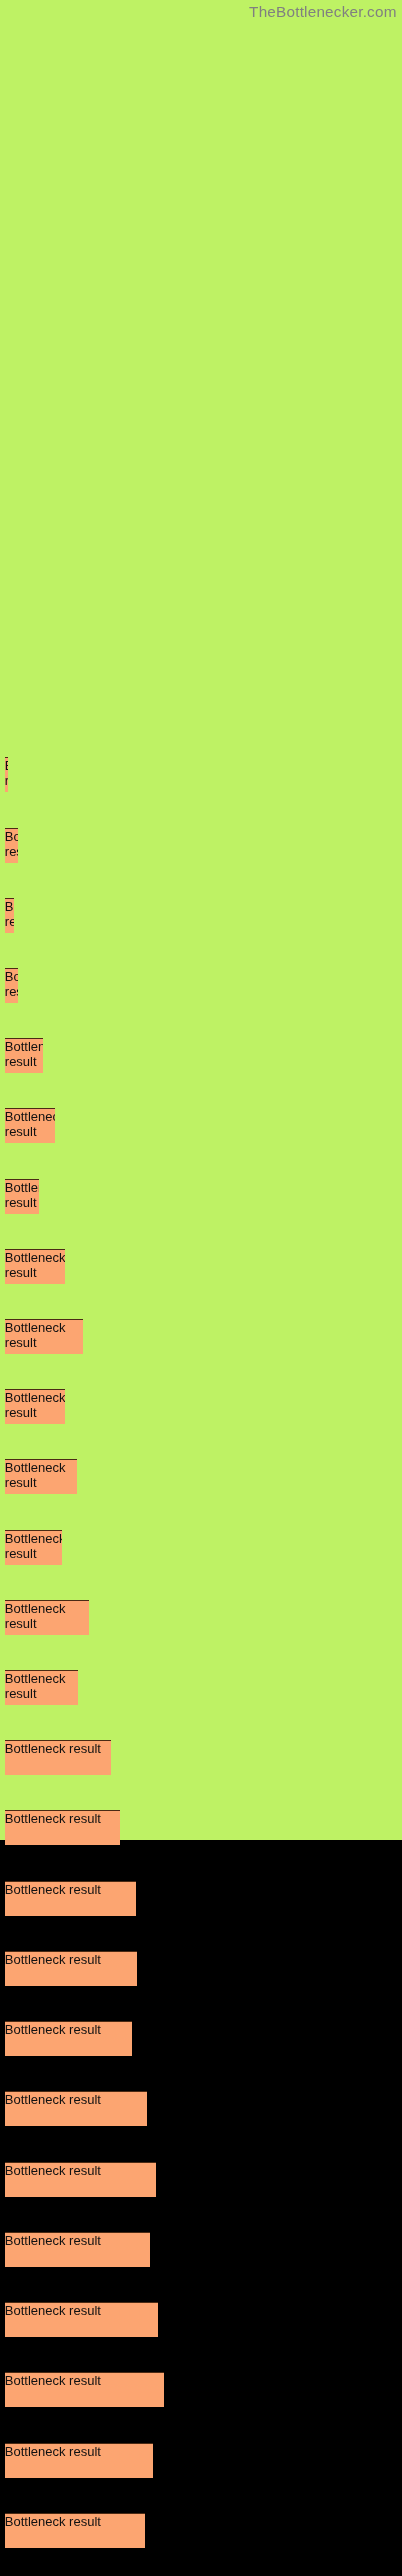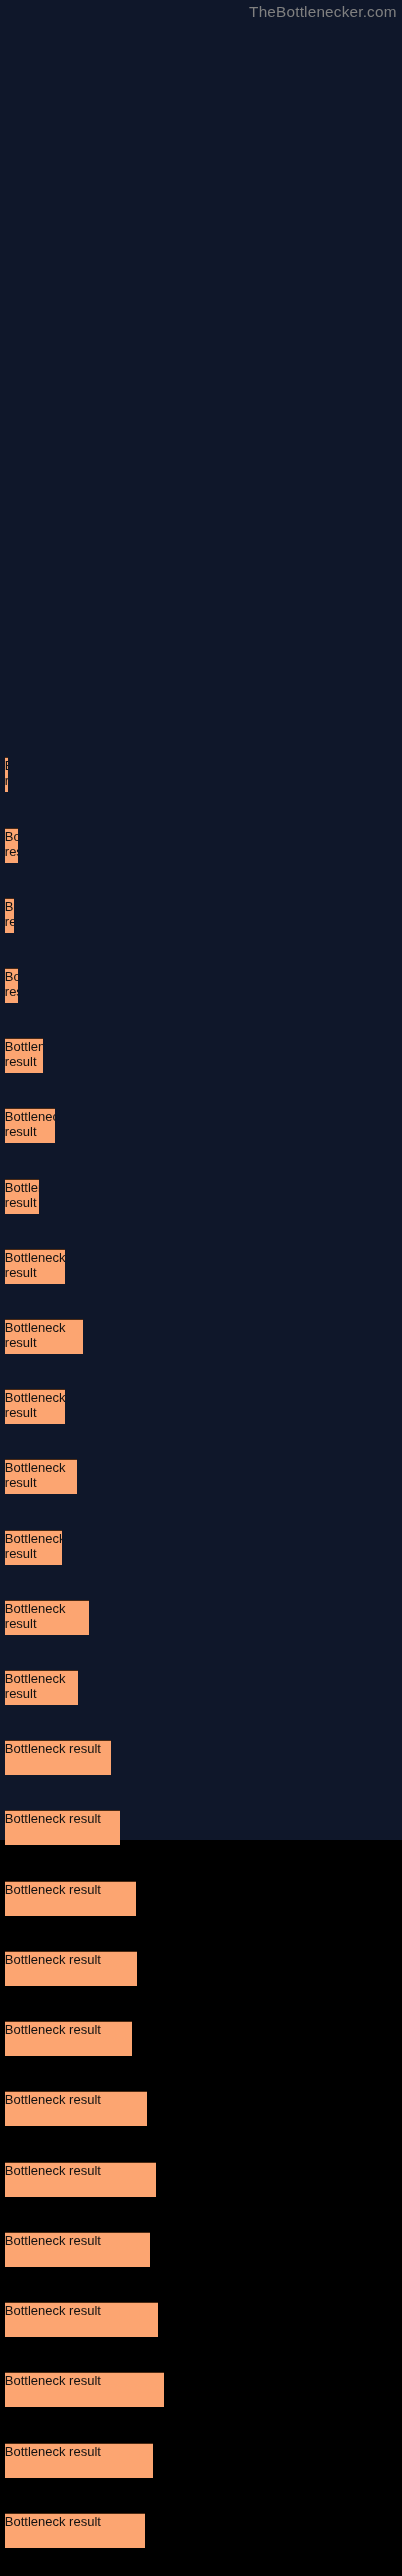--- a/index.html
+++ b/index.html
@@ -14,21 +14,21 @@
     overflow: hidden;
     font-family: "Liberation Sans", sans-serif;
     background: #000000;
   }
   #chart-root {
     position: absolute;
     left: 0;
     top: 0;
     width: 403px;
     height: 1840px;
-    background: #0f172a;
+    background: #bef264;
   }
   #chart-title {
     position: absolute;
     right: 6.4px;
     top: 1.6px;
     font-size: 15.3px;
     line-height: 19.3px;
     color: #808080;
     letter-spacing: 0.2px;
     white-space: nowrap;

